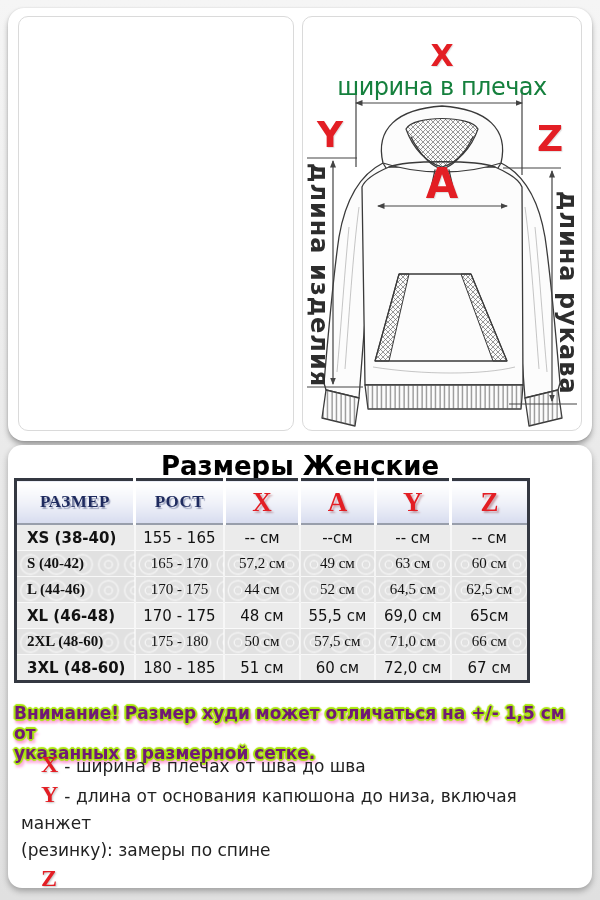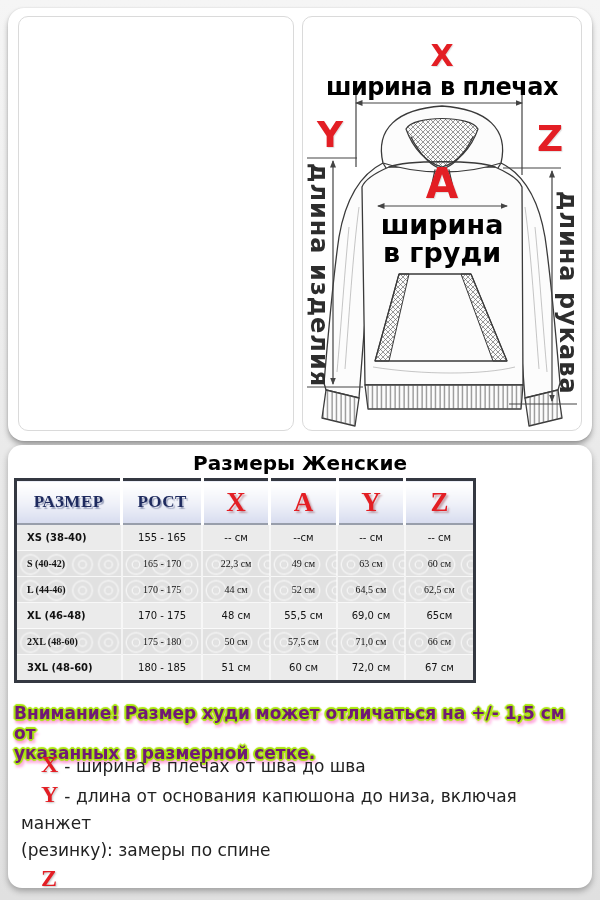--- a/index.html
+++ b/index.html
@@ -17,64 +17,64 @@
   .panel{
     position:absolute;top:8px;height:415px;background:#fff;
     border:1px solid #dadada;border-radius:10px;box-sizing:border-box;
   }
   .panel-left{left:10px;width:276px;}
   .panel-right{left:294px;width:280px;}
   .diagram-wrap{position:absolute;inset:0;}
   .diagram-svg{position:absolute;left:0;top:0;}
   .dg{position:absolute;pointer-events:none;}
   .dg-letter{font-weight:bold;color:#e31e24;line-height:1;text-shadow:1px 1px 1px rgba(0,0,0,.12);}
-  .dg-cap{font-weight:bold;color:#000000;line-height:1.05;}
+  .dg-cap{font-weight:normal;color:#15803d;line-height:1.05;}
   #dg-x-letter{left:0;right:0;top:24px;text-align:center;font-size:30px;}
   #dg-x-cap{left:0;right:0;top:58px;text-align:center;font-size:24px;letter-spacing:-0.5px;}
   #dg-y-letter{left:14px;top:100px;font-size:36px;}
   #dg-z-letter{left:234px;top:104px;font-size:36px;}
   #dg-a-letter{left:0;right:0;top:146px;text-align:center;font-size:42px;}
   #dg-a-cap{left:0;right:0;top:194px;text-align:center;font-size:27px;line-height:28px;white-space:pre-line;}
   .dg-vert{writing-mode:vertical-rl;text-orientation:mixed;font-weight:bold;font-size:24px;color:#2d2d2d;letter-spacing:1px;}
   #dg-y-cap{left:2px;top:146px;height:228px;}
   #dg-z-cap{left:251px;top:174px;height:214px;}
 
   
   .card-bottom{
     position:absolute;left:8px;top:445px;width:584px;height:443px;
     background:#fff;border-radius:14px;
     box-shadow:0 3px 6px rgba(0,0,0,.3);
   }
   .section-title{
     position:absolute;top:6px;left:0;width:100%;text-align:center;
-    font-size:20px;font-weight:bold;color:#000;
+    font-size:26px;font-weight:bold;color:#000;
   }
   .size-table{
-    position:absolute;top:33px;left:6px;width:462px;
+    position:absolute;top:33px;left:6px;width:516px;
     border-collapse:collapse;table-layout:fixed;
     border:3px solid #343841;
   }
   .size-table thead th{
     height:42px;padding:0;
     background:linear-gradient(180deg,#ffffff 8%,#eef0f8 55%,#d7dcef 100%);
     border-bottom:2px solid #989eab;
   }
   .size-table thead th + th{border-left:3px solid #ffffff;}
   .th-word{
     font-family:"Liberation Serif","DejaVu Serif",serif;font-weight:bold;
     font-size:17px;color:#1e2a5e;letter-spacing:.5px;
     text-shadow:1.5px 1.5px 1px rgba(95,105,145,.55);
   }
   .th-letter{
     font-family:"Liberation Serif","DejaVu Serif",serif;font-weight:bold;
     font-size:27px;color:#e31e24;
     text-shadow:2px 2px 2px rgba(130,20,30,.35);
   }
   .size-table tbody td{
-    height:25px;padding:0;font-size:10px;color:#121212;text-align:center;
+    height:25px;padding:0;font-size:15px;color:#121212;text-align:center;
   }
   .size-table tbody td:first-child{text-align:left;padding-left:10px;font-weight:bold;}
   .size-table tbody td + td{border-left:2px solid rgba(255,255,255,.6);}
   .size-table tbody tr + tr td{border-top:1px solid rgba(255,255,255,.75);}
   .size-table tbody tr.plain td{background-color:#ebebeb;}
   .size-table tbody tr.patterned td{
     background-color:#e1e1e1;
     background-image:
       radial-gradient(circle at 50% 50%, transparent 3px, rgba(250,250,250,.85) 3.5px, transparent 5px),
       radial-gradient(circle at 50% 50%, transparent 8.5px, rgba(250,250,250,.8) 9.5px, transparent 11px);
@@ -165,22 +165,20 @@
         <line class="measure" x1="200" y1="151" x2="258" y2="151"></line>
         <line class="measure" x1="206" y1="387" x2="274" y2="387"></line>
         <line class="measure" x1="249" y1="154" x2="249" y2="384" marker-start="url(#ah)" marker-end="url(#ah)"></line>
       </svg>
 
       <div class="dg dg-letter" id="dg-x-letter">X</div>
       <div class="dg dg-cap" id="dg-x-cap">ширина в плечах</div>
       <div class="dg dg-letter" id="dg-y-letter">Y</div>
       <div class="dg dg-letter" id="dg-z-letter">Z</div>
       <div class="dg dg-letter" id="dg-a-letter">A</div>
-      <div class="dg dg-cap" id="dg-a-cap">ширина
-в груди</div>
       <div class="dg dg-vert" id="dg-y-cap">длина изделия</div>
       <div class="dg dg-vert" id="dg-z-cap">длина рукава</div>
     </div>
   </div>
 </div>
 
 <div class="card-bottom">
   <div class="section-title">Размеры Женские</div>
 
   <table class="size-table">
@@ -207,21 +205,21 @@
           <td>XS (38-40)</td>
           <td>155 - 165</td>
           <td>-- см</td>
           <td>--см</td>
           <td>-- см</td>
           <td>-- см</td>
         </tr>
         <tr class="patterned">
           <td>S (40-42)</td>
           <td>165 - 170</td>
-          <td>22,3 см</td>
+          <td>57,2 см</td>
           <td>49 см</td>
           <td>63 см</td>
           <td>60 см</td>
         </tr>
         <tr class="patterned">
           <td>L (44-46)</td>
           <td>170 - 175</td>
           <td>44 см</td>
           <td>52 см</td>
           <td>64,5 см</td>

